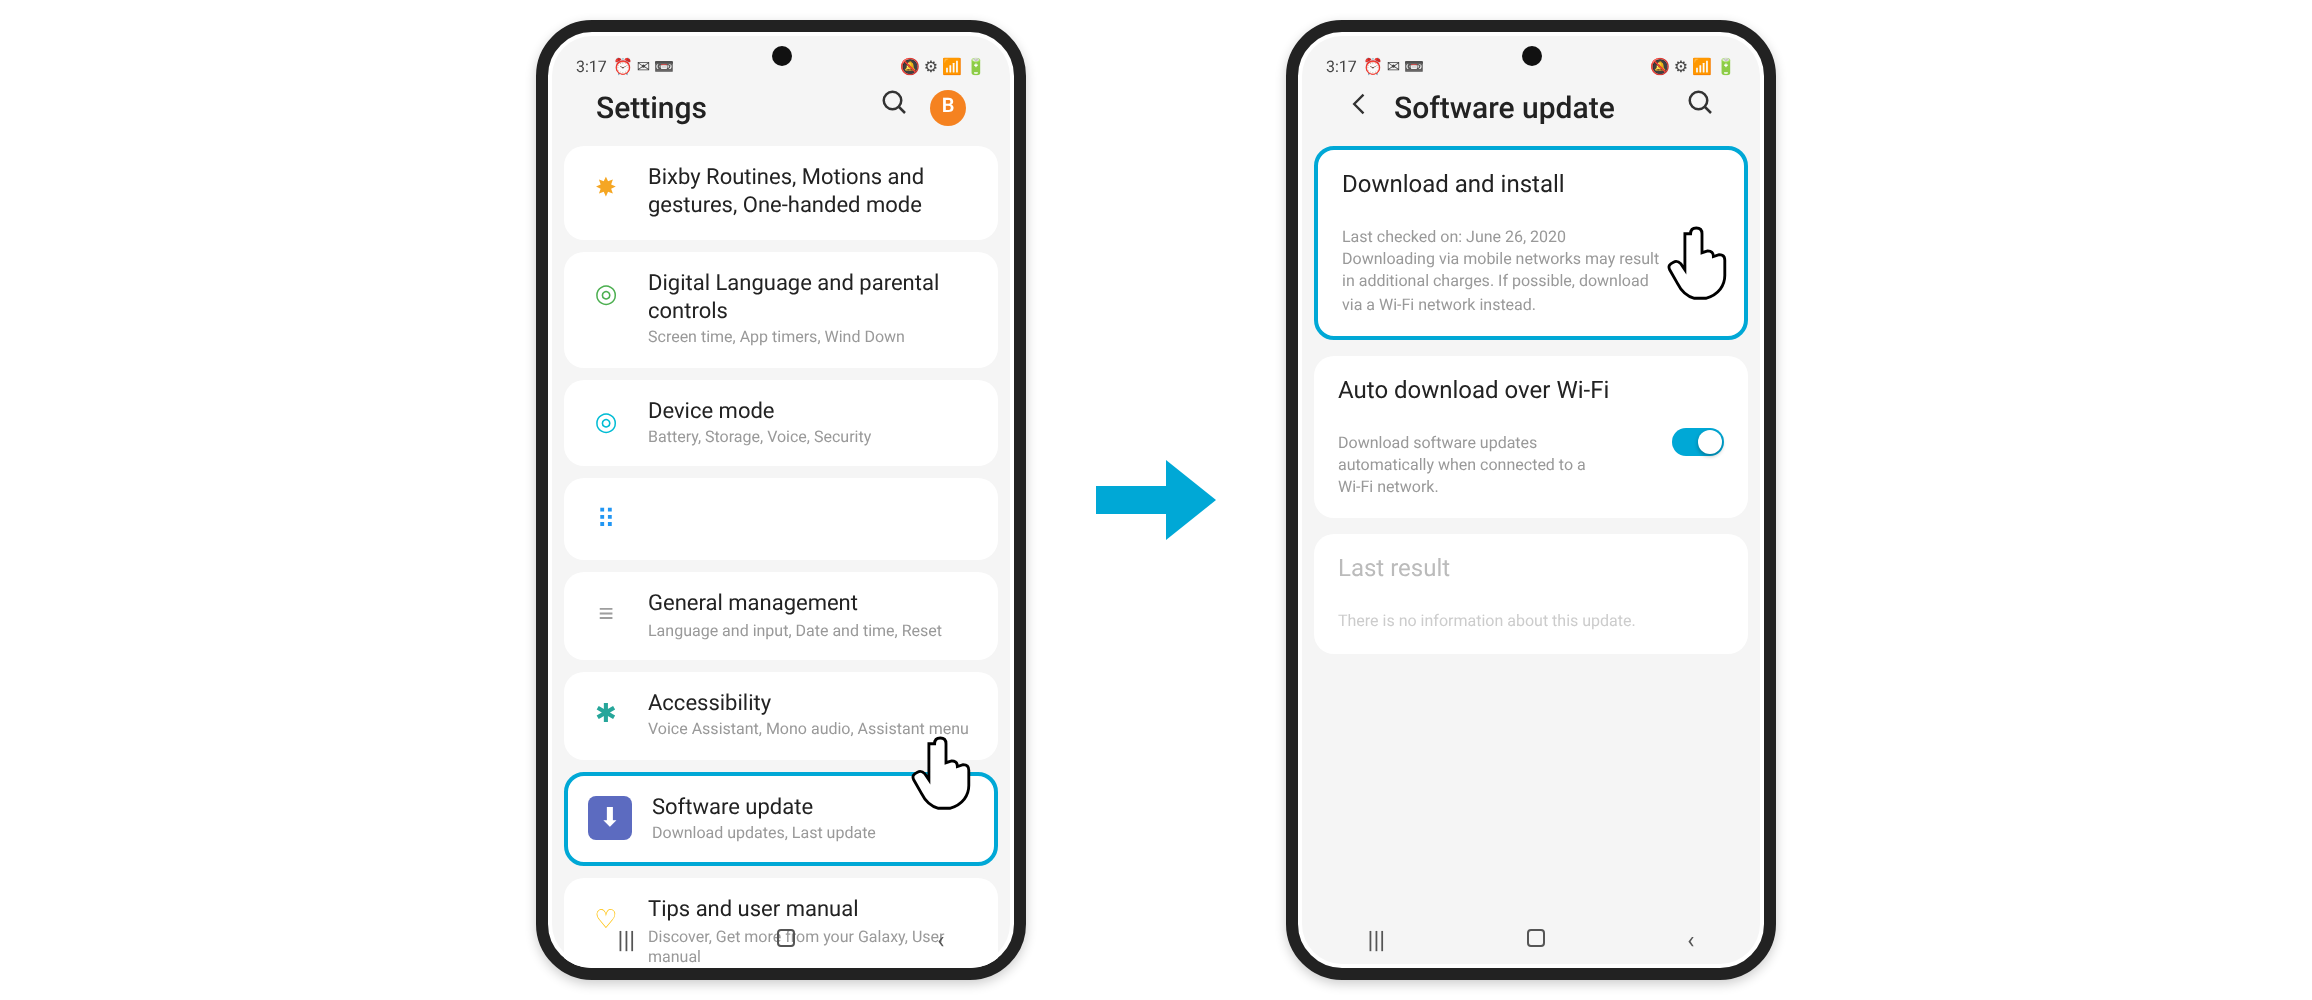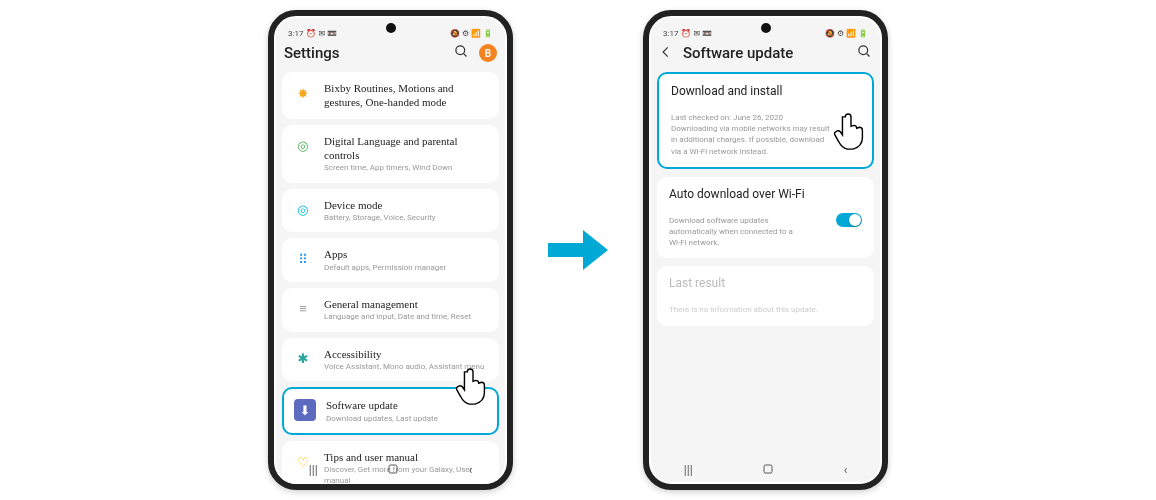--- a/index.html
+++ b/index.html
@@ -38,21 +38,21 @@
     display: flex;
     justify-content: space-between;
     align-items: flex-end;
     padding: 2px 14px 0;
     font-size: 8px;
     color: #444;
   }
   .statusbar .left, .statusbar .right { display:flex; gap:3px; align-items:center; }
   .titlebar {
     display:flex; align-items:center;
-    padding: 6px 10px 10px;
+    padding: 6px 24px 10px;
     gap: 10px;
   }
   .titlebar .title { flex:1; font-size: 15px; font-weight: 500; color:#222; }
   .titlebar .back { font-size: 14px; color:#333; }
   .searchicon { font-size:14px; color:#333; }
   .avatar {
     width:18px; height:18px; border-radius:50%;
     background:#f58220; color:#fff;
     display:flex; align-items:center; justify-content:center;
     font-size:10px; font-weight:600;
@@ -66,21 +66,21 @@
     display:flex; align-items:flex-start; gap:10px;
     position: relative;
   }
   .row .icon {
     width:22px; height:22px;
     display:flex; align-items:center; justify-content:center;
     font-size:13px; flex-shrink:0;
     margin-top:1px;
   }
   .row .txt { flex:1; min-width:0; }
-  .row .label { font-size: 11px; color:#222; line-height:1.3;font-family:Liberation Serif, serif; }
+  .row .label { font-size: 11px; color:#222; line-height:1.3; }
   .row .sub { font-size: 8px; color:#999; line-height:1.3; margin-top:1px; }
   .row.highlight { border: 2px solid #00a8d6; }
   .ic-orange{color:#f5a623}.ic-green{color:#4caf50}.ic-teal{color:#00bcd4}.ic-blue{color:#2196f3}
   .ic-grey{color:#9e9e9e}.ic-teal2{color:#26a69a}.ic-purple{background:#5c6bc0;color:#fff;border-radius:4px;width:18px;height:18px;font-size:10px}
   .ic-yellow{color:#ffc107}
   .toggle {
     width:26px; height:14px; border-radius:10px;
     background:#00a8d6; position:relative; flex-shrink:0;
     margin-top:4px;
   }
@@ -161,24 +161,20 @@
       </div>
       <div class="row">
         <span class="icon ic-teal">◎</span>
     <span class="txt">
           <div class="label">Device mode</div>
           <div class="sub">Battery, Storage, Voice, Security</div>
         </span>
       </div>
       <div class="row">
         <span class="icon ic-blue">⠿</span>
-    <span class="txt">
-          <div class="label">Apps</div>
-          <div class="sub">Default apps, Permission manager</div>
-        </span>
       </div>
       <div class="row">
         <span class="icon ic-grey">≡</span>
     <span class="txt">
           <div class="label">General management</div>
           <div class="sub">Language and input, Date and time, Reset</div>
         </span>
       </div>
       <div class="row">
         <span class="icon ic-teal2">✱</span>

